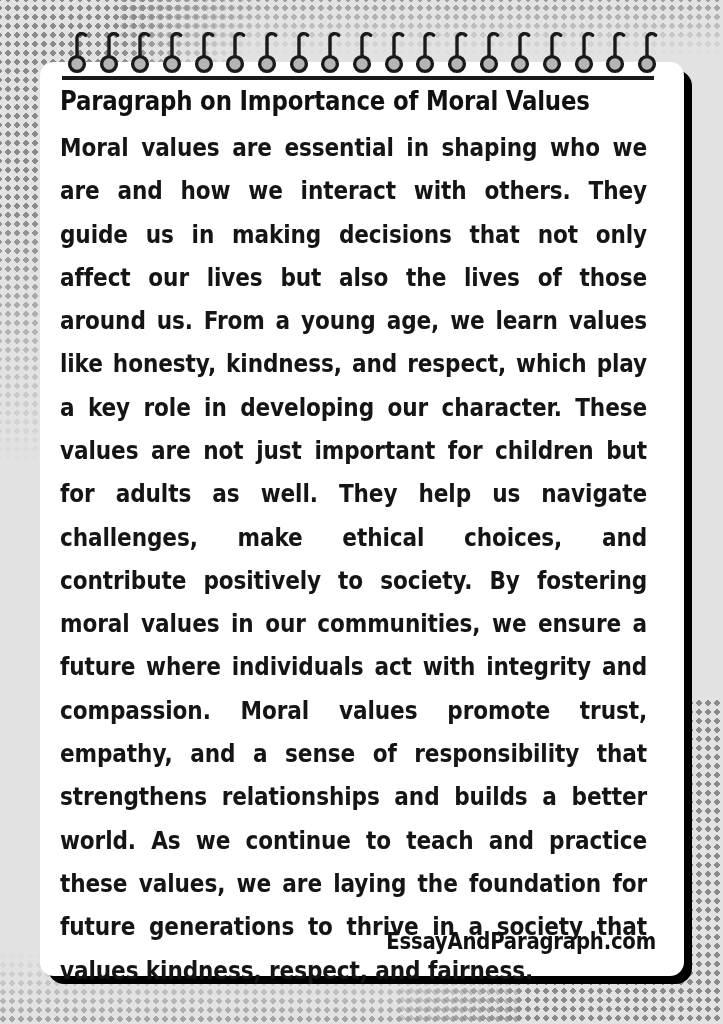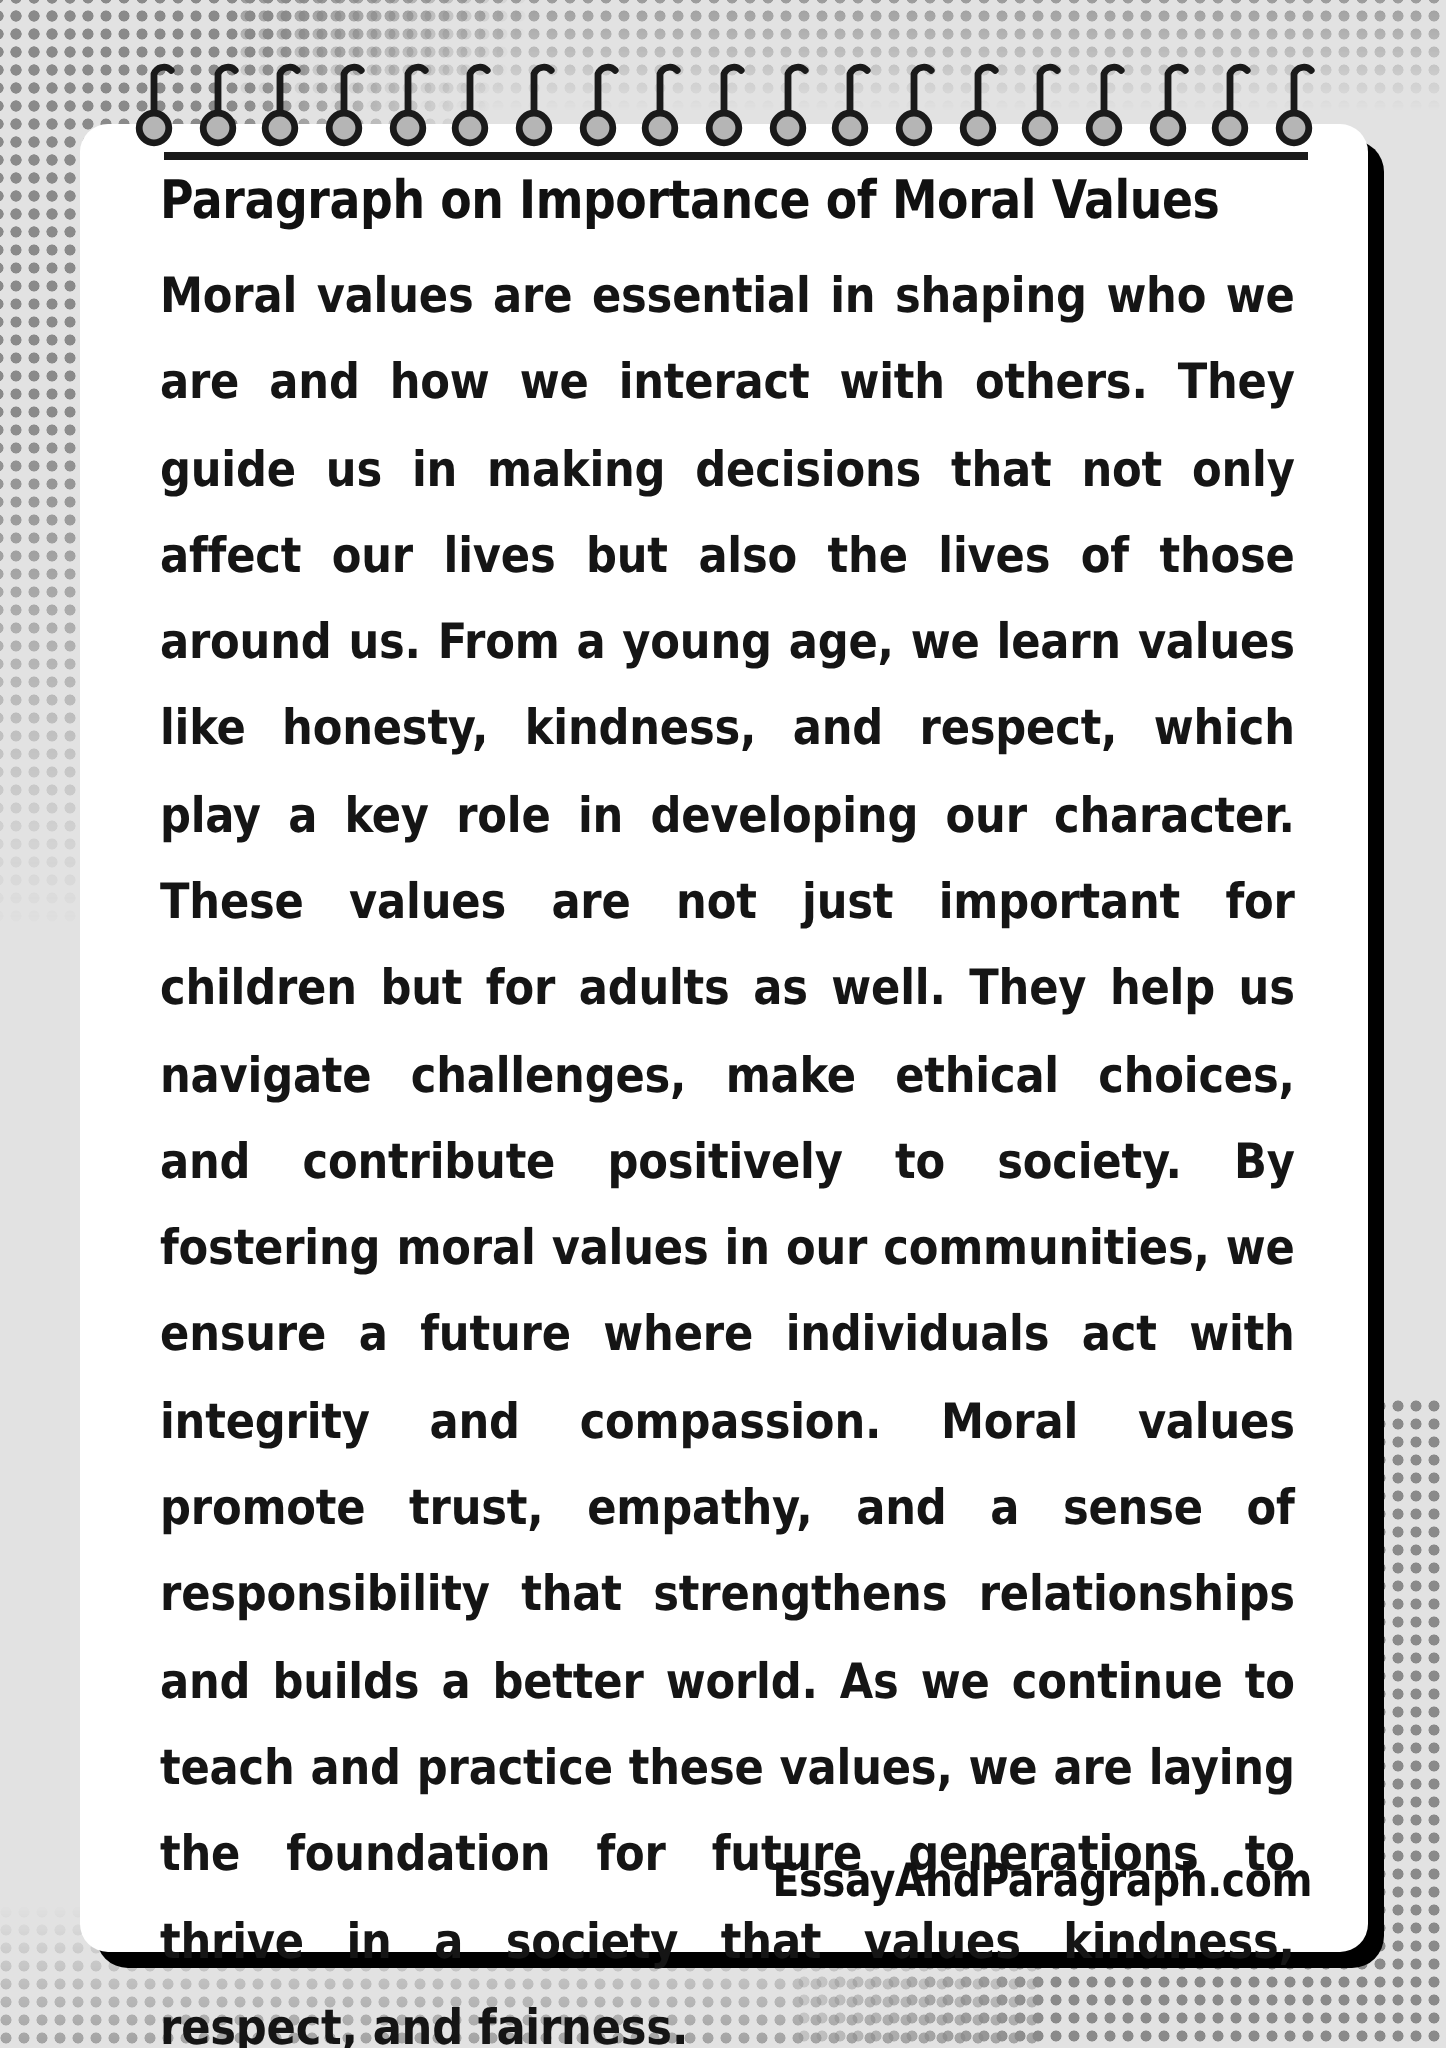--- a/index.html
+++ b/index.html
@@ -93,21 +93,21 @@
     padding: 0 26px;
     pointer-events: none;
   }
   .ring { width: 22px; height: 48px; display:block; }
 
   
   #content {
     position: absolute;
     left: 40px; top: 62px;
     width: 644px; height: 914px;
-    padding: 14px 28px 0 40px;
+    padding: 14px 28px 0 20px;
   }
 
   #title-rule {
     height: 4px;
     background: #1a1a1a;
     margin: 0 2px 4px 2px;
   }
 
   #page-title {
     font-family: "Liberation Sans Narrow", "DejaVu Sans Condensed", "Liberation Sans", sans-serif;

